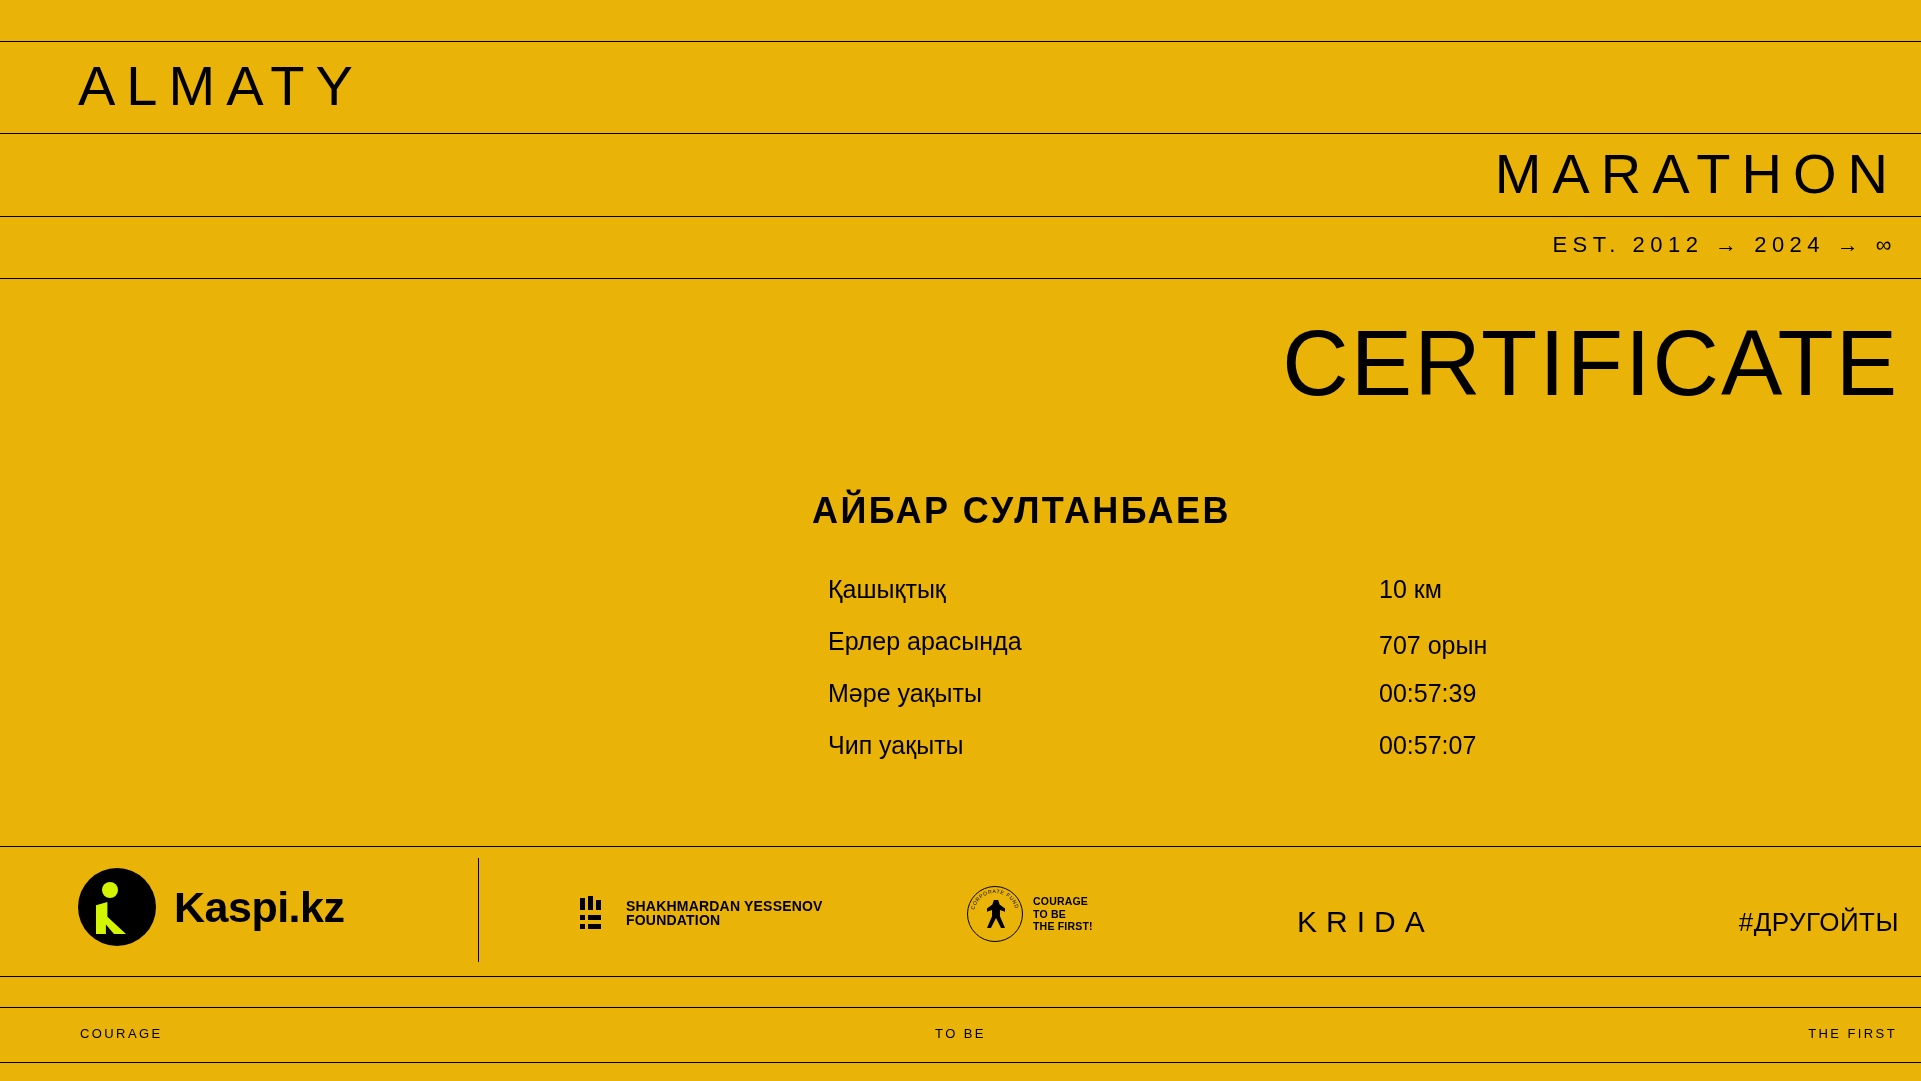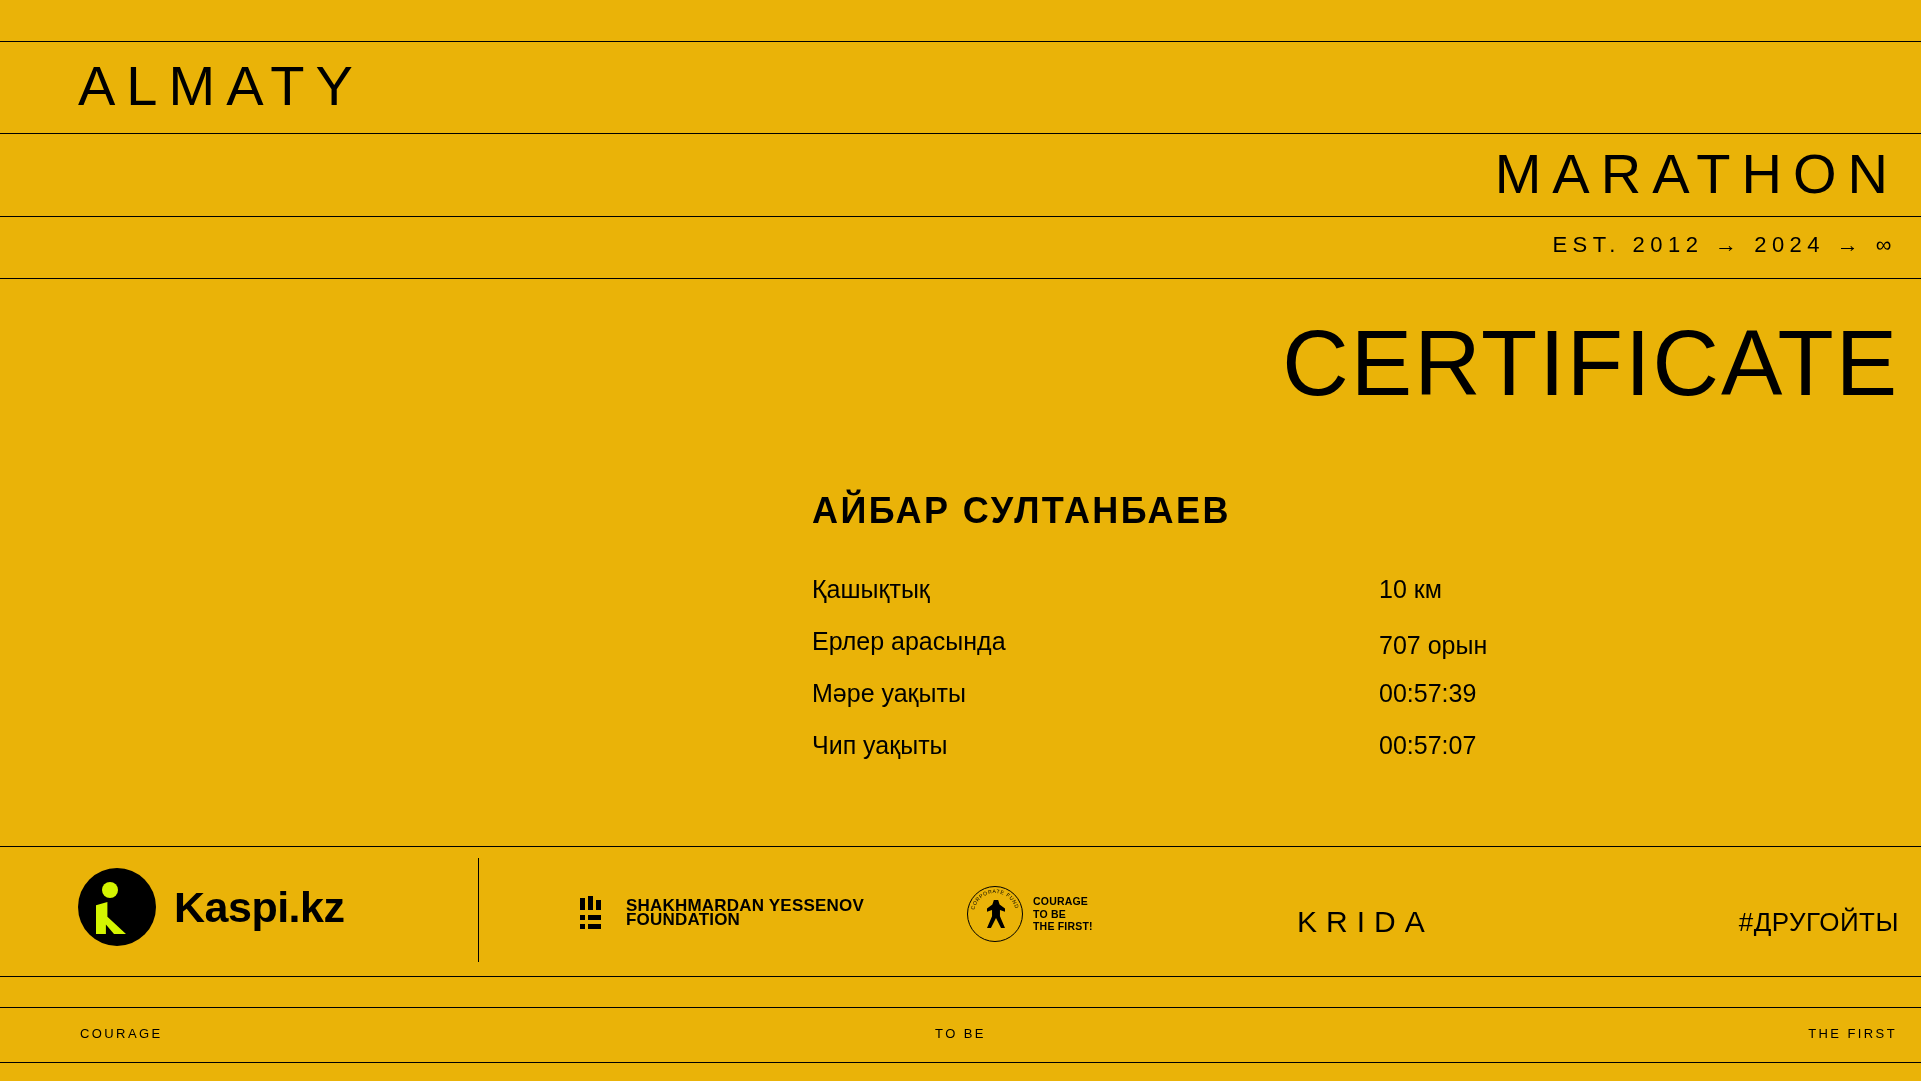--- a/index.html
+++ b/index.html
@@ -100,21 +100,21 @@
     left: 812px;
     top: 573px;
     width: 720px;
   }
   .result-row {
     position: relative;
     height: 52px;
   }
   .result-row .label {
     position: absolute;
-    left: 0;
+    left: 16px;
     top: 0;
     font-size: 25px;
     line-height: 32px;
     font-weight: 400;
     text-align: right;
   }
   .result-row .value {
     position: absolute;
     left: 567px;
     top: 0;
@@ -194,21 +194,21 @@
     height: 34px;
     position: relative;
     flex: 0 0 auto;
   }
   .yessenov .bars i {
     position: absolute;
     background: #000;
     display: block;
   }
   .yessenov .txt {
-    font-size: 17px;
+    font-size: 14px;
     font-weight: 700;
     line-height: 14px;
     letter-spacing: 0.2px;
   }
 
   .corpfund {
     position: absolute;
     left: 967px;
     top: 40px;
     display: flex;

